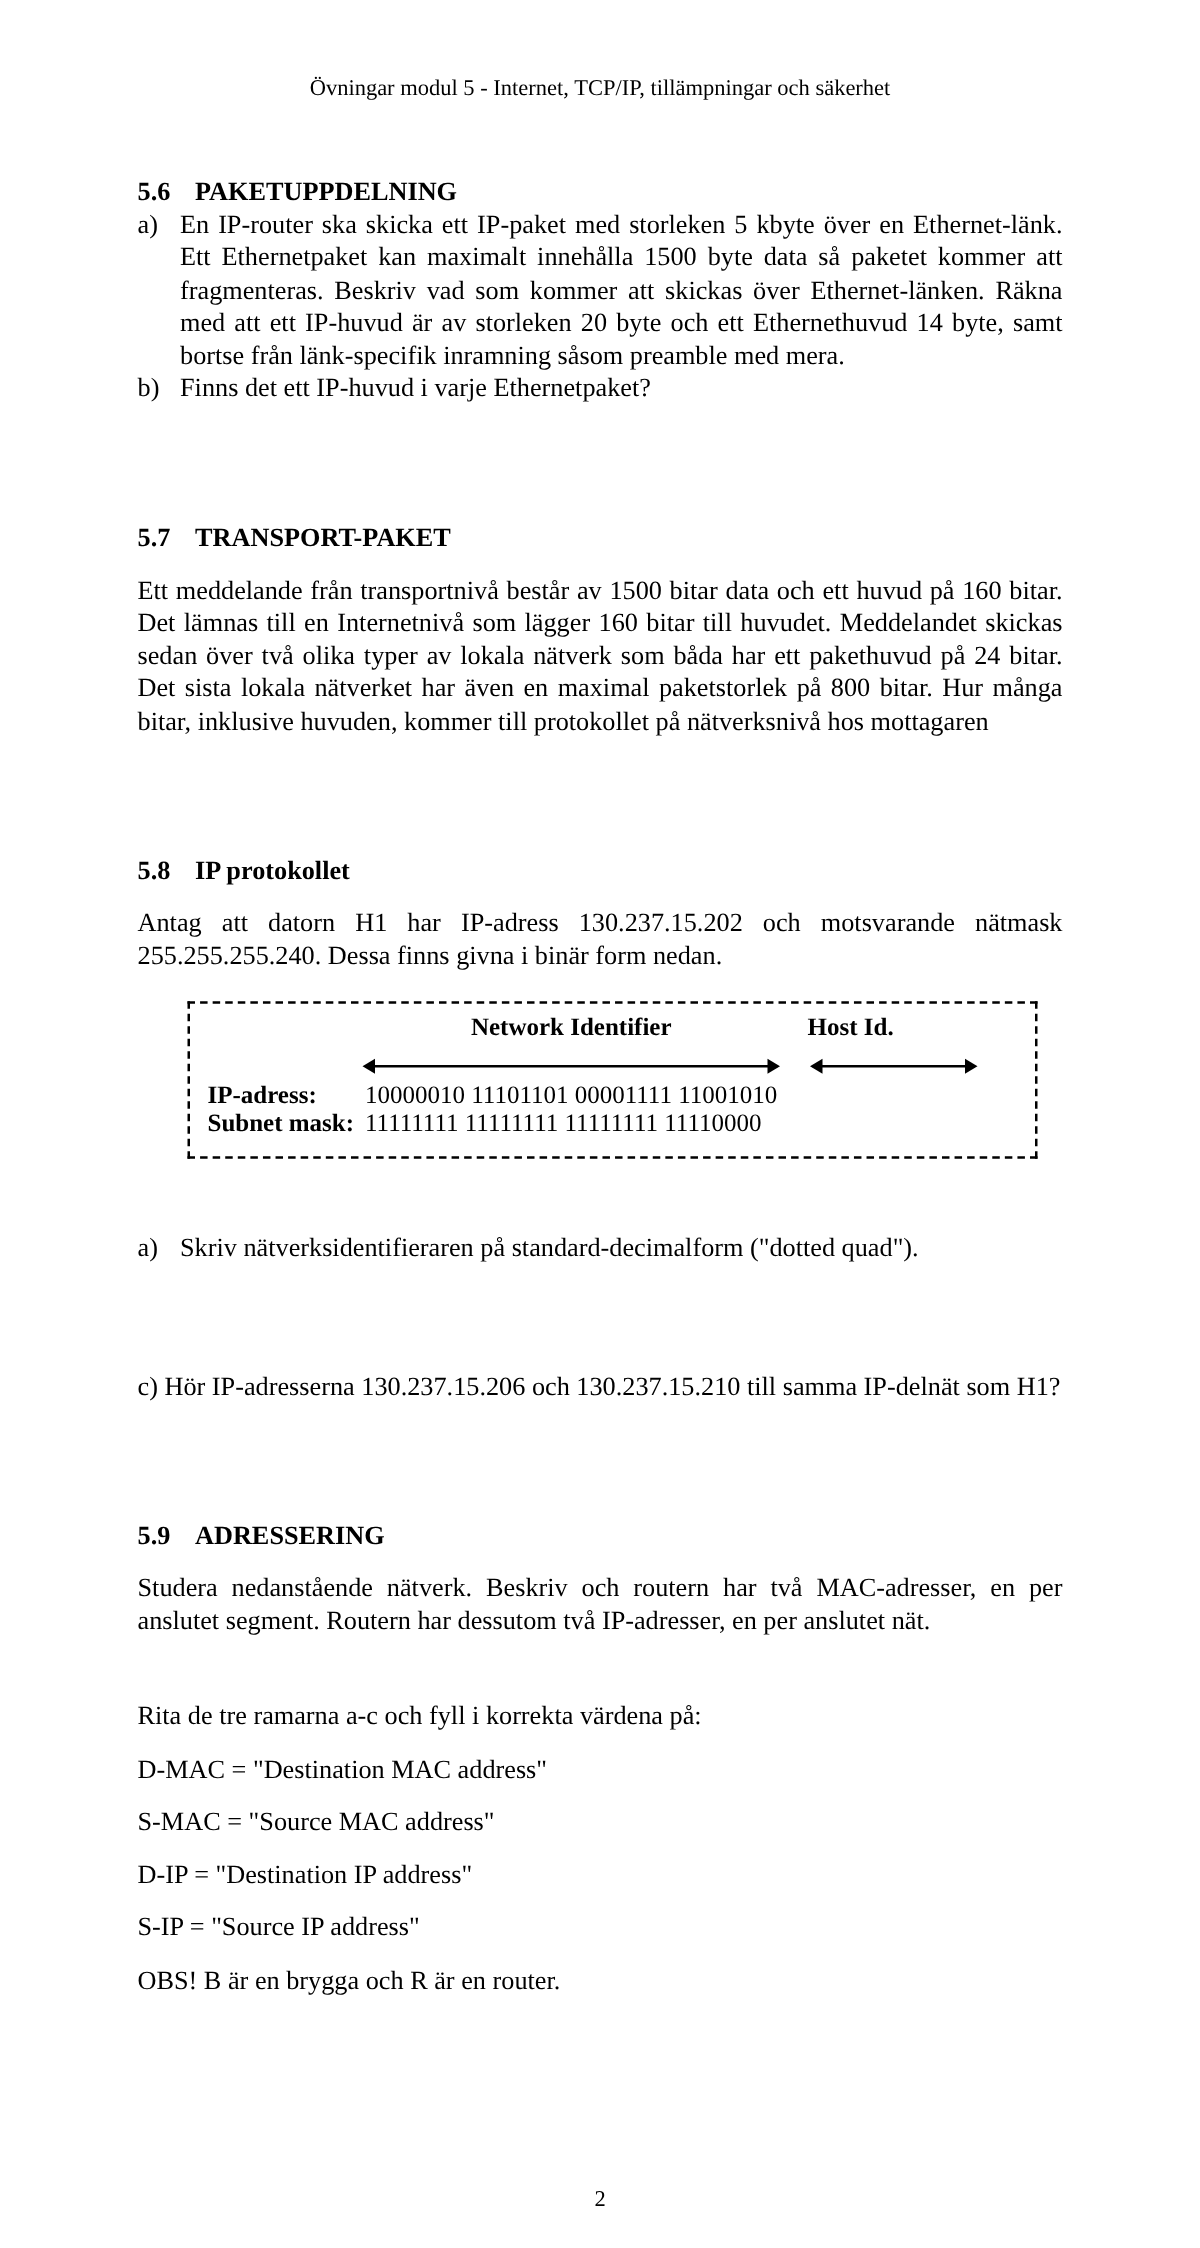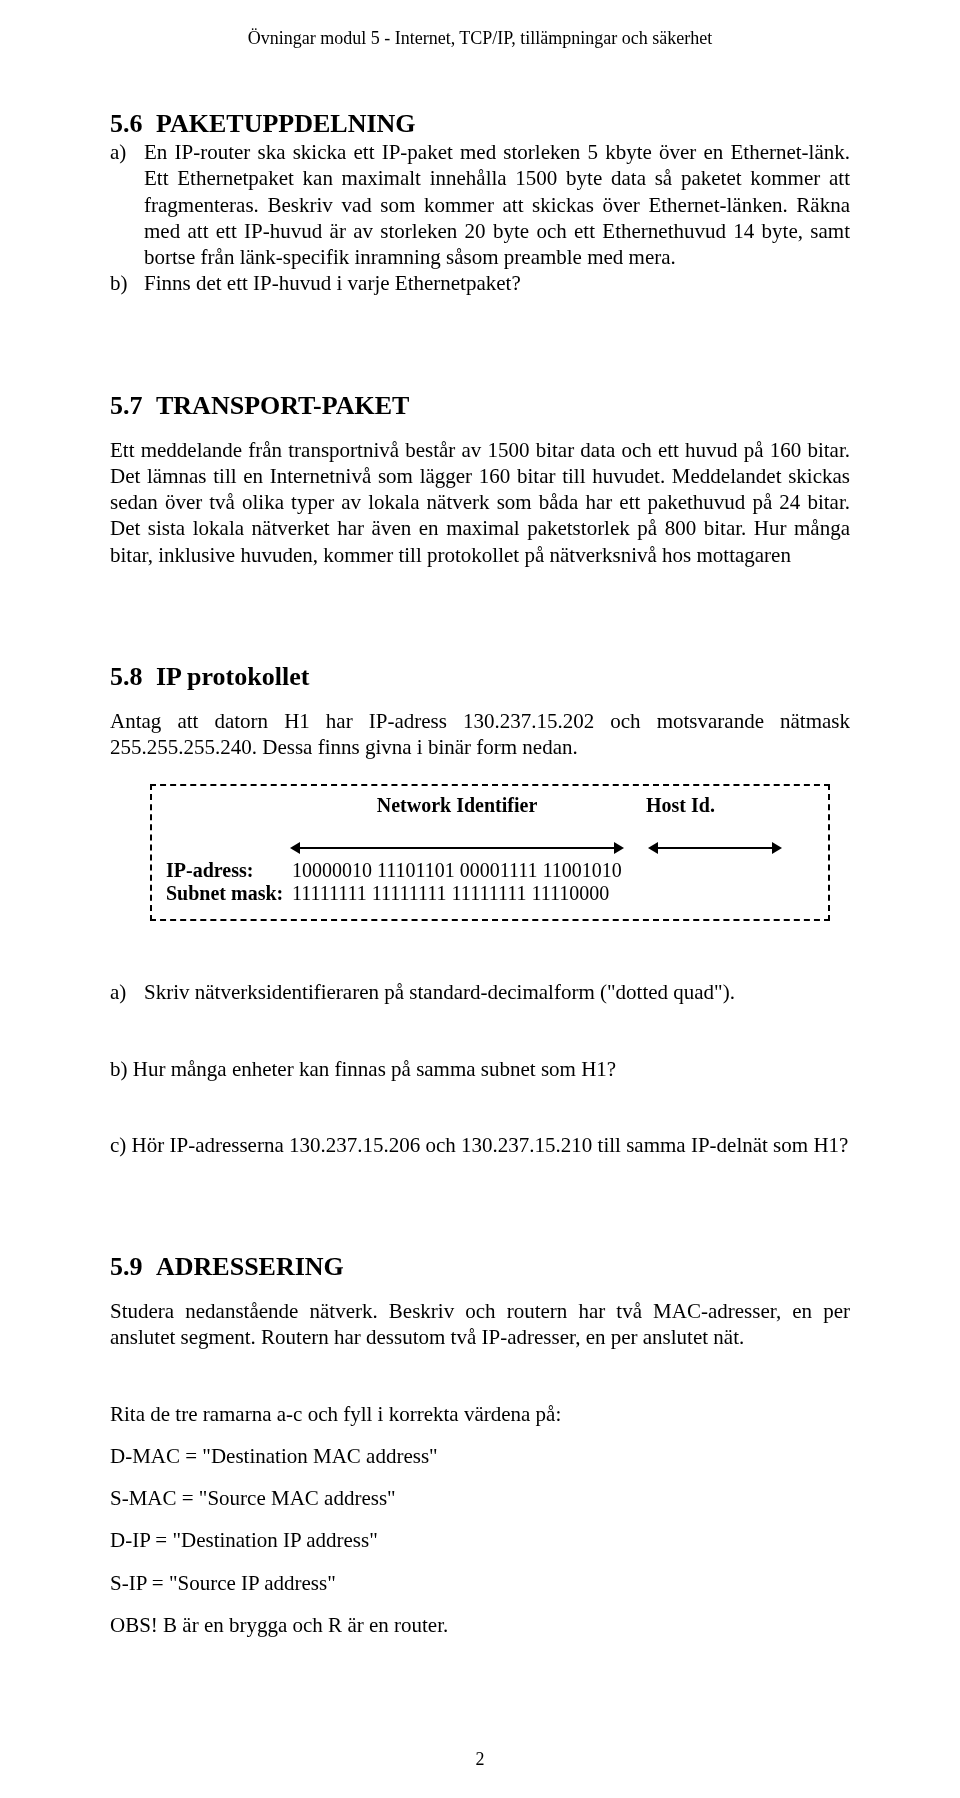--- a/index.html
+++ b/index.html
@@ -7,32 +7,32 @@
     margin: 0;
     padding: 0;
     width: 960px;
     background: #ffffff;
     font-family: "Times New Roman", Times, serif;
     color: #000000;
   }
   .page {
     width: 960px;
     min-height: 1798px;
-    padding: 28px 110px 60px 110px;
+    padding: 60px 110px 60px 110px;
     box-sizing: border-box;
     position: relative;
   }
   .header {
     text-align: center;
     font-size: 18px;
     margin-bottom: 60px;
   }
   .section-heading {
     font-weight: bold;
-    font-size: 26px;
+    font-size: 21px;
     margin-top: 40px;
   }
   .sec-num { display: inline-block; width: 46px; }
   .list-block { }
   .list-row {
     display: flex;
     font-size: 21px;
     line-height: 1.25;
     text-align: justify;
   }
@@ -61,21 +61,21 @@
     border: 2px dashed #000;
     border-left: 2px dashed #000;
     padding: 8px 14px 14px 14px;
     font-family: "Times New Roman", Times, serif;
   }
   .diag-top {
     display: flex;
     align-items: center;
     font-size: 20px;
     font-weight: bold;
-    margin-bottom: 20px;
+    margin-bottom: 9px;
     padding-left: 126px;
   }
   .arrow-line {
     position: relative;
     height: 14px;
     margin: 2px 0 8px 0;
     padding-left: 126px;
   }
   .arrow-seg {
     position: relative;
@@ -196,21 +196,20 @@
   </div>
 
   <div class="spacer-md"></div>
 
   <div class="list-row">
     <div class="list-label">a)</div>
     <div class="list-content">Skriv nätverksidentifieraren på standard-decimalform ("dotted quad").</div>
   </div>
 
   <div class="spacer-md"></div>
-  <div class="para">b) Hur många enheter kan finnas på samma subnet som H1?</div>
 
   <div class="spacer-md"></div>
   <div class="para">c) Hör IP-adresserna 130.237.15.206 och 130.237.15.210 till samma IP-delnät som H1?</div>
 
   <div class="spacer-lg"></div>
 
   <div class="section-heading">
     <span class="sec-num">5.9</span><span>ADRESSERING</span>
   </div>
   <div class="para">Studera nedanstående nätverk. Beskriv och routern har två MAC-adresser, en per anslutet segment. Routern har dessutom två IP-adresser, en per anslutet nät.</div>

